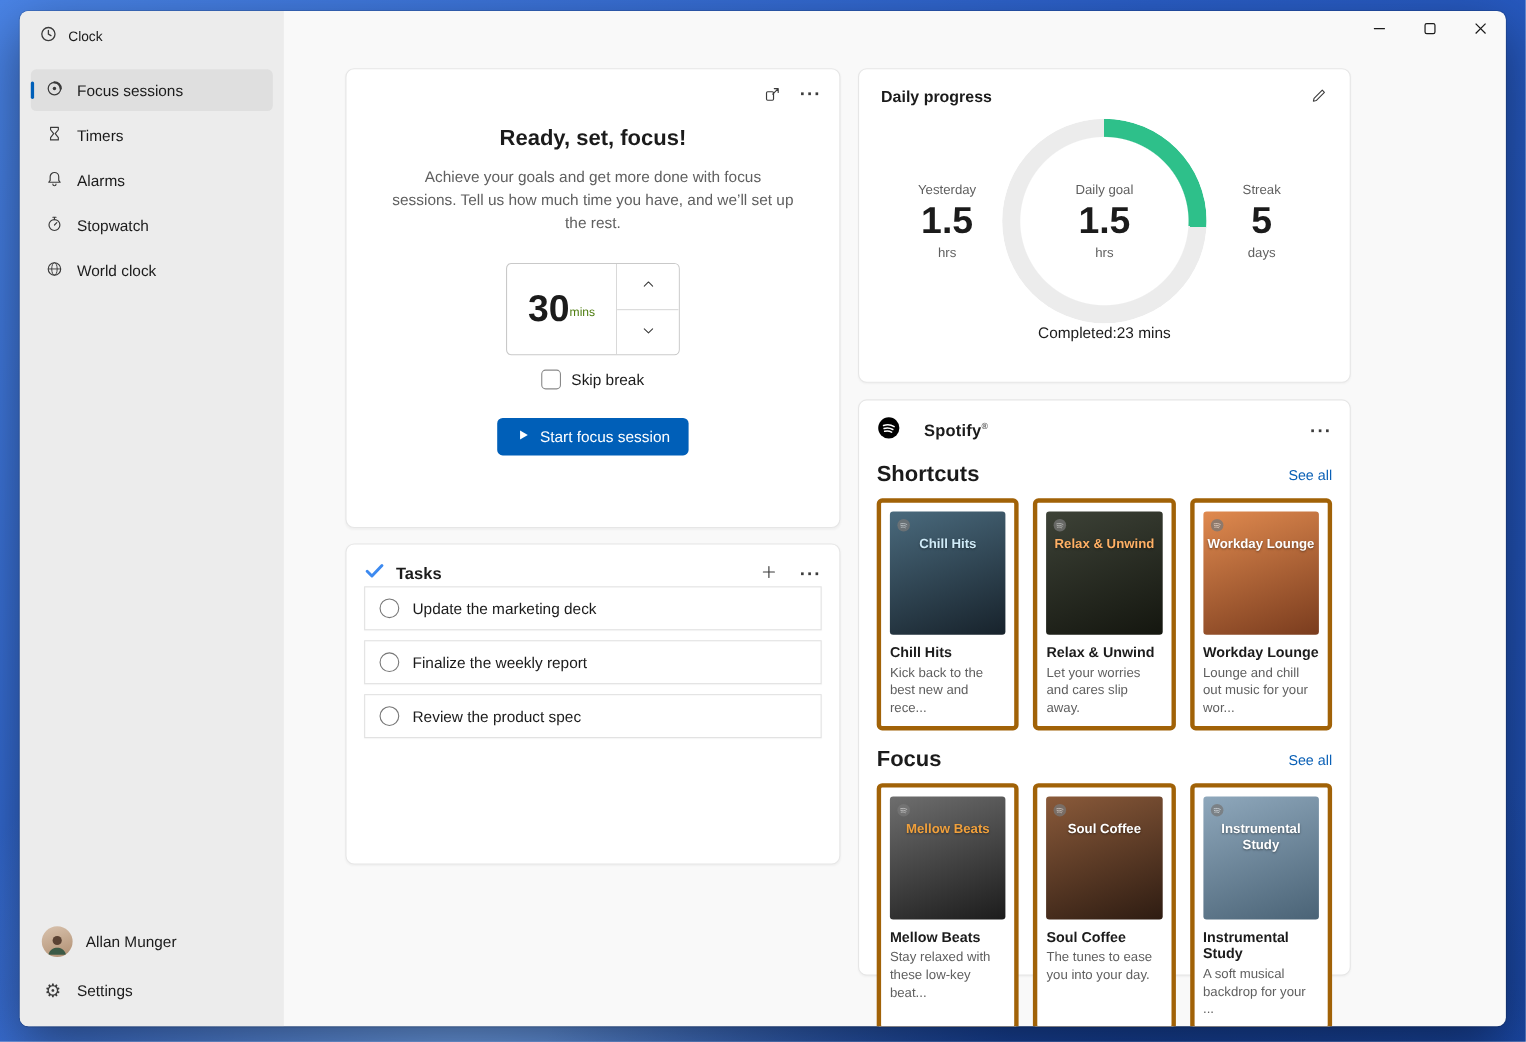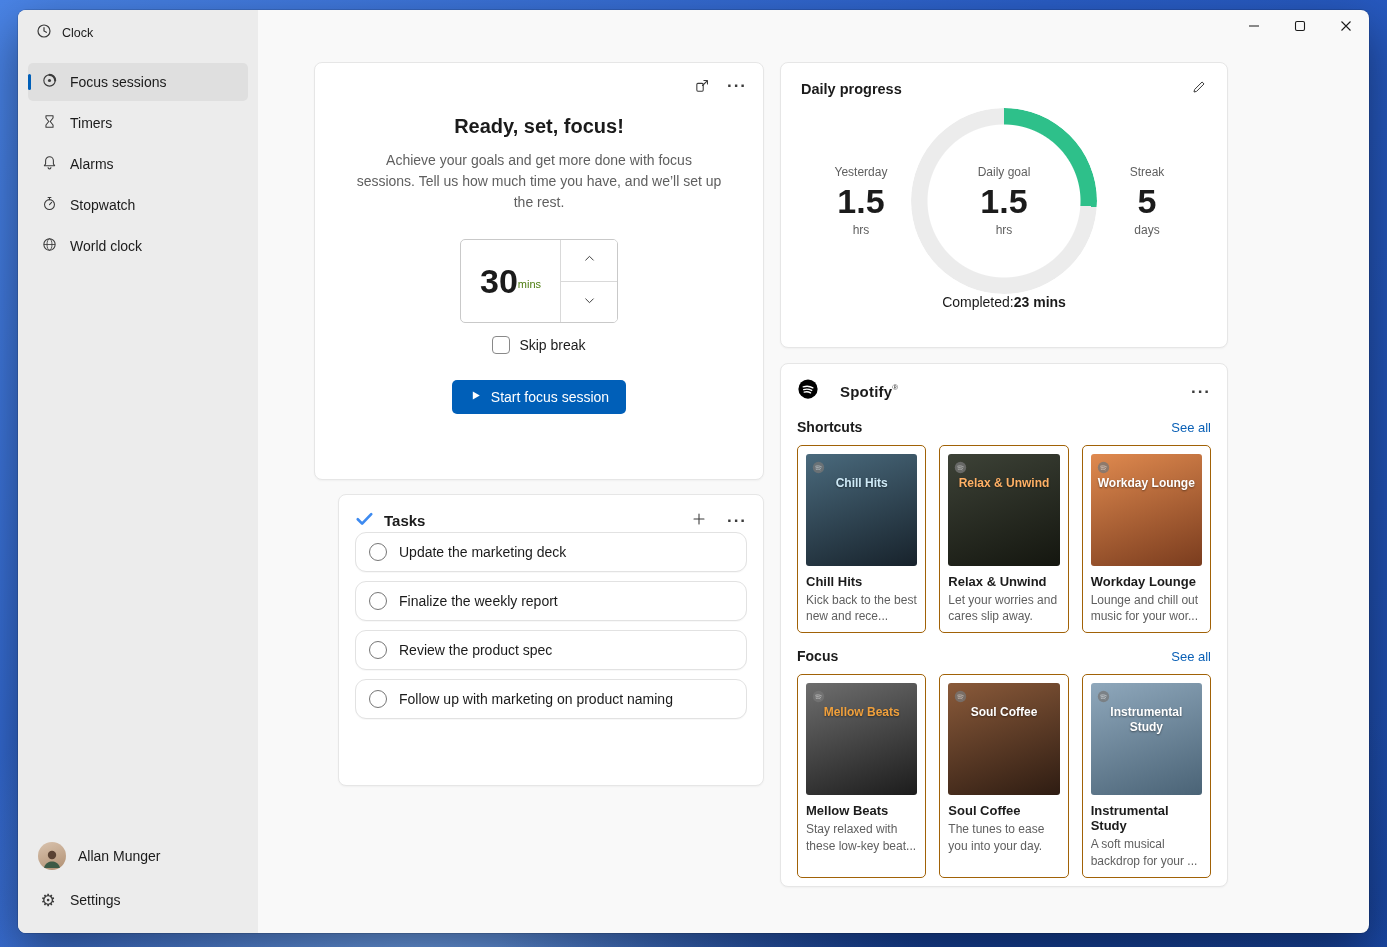--- a/index.html
+++ b/index.html
@@ -64,57 +64,57 @@
   .stepper-btn{flex:1; display:flex; align-items:center; justify-content:center; background:#fff; border:none; cursor:pointer;}
   .stepper-btn + .stepper-btn{border-top:1px solid #d9d9d9;}
   .break-line{margin-top:24px; font-size:14px; color:#5f5f5f; display:flex; justify-content:center; gap:4px;}
   .break-count{color:#1b1b1b; font-weight:700;}
   .skip-row{margin-top:13px; display:flex; justify-content:center; align-items:center; gap:9px; font-size:14px;}
   .checkbox{width:18px; height:18px; border:1px solid #898989; border-radius:4px; background:#fff;}
   .start-btn{margin-top:26px; display:inline-flex; align-items:center; gap:9px; background:#005fb8; color:#fff;
     font-size:14px; font-family:inherit; border:none; border-radius:5px; padding:9px 17px; cursor:pointer;}
 
   
-  .tasks-card{height:292px; padding:14px 16px;margin-left:24px;}
+  .tasks-card{height:292px; padding:14px 16px;}
   .tasks-header{display:flex; align-items:center; gap:10px;}
   .tasks-title{font-size:15px; font-weight:700; flex:1; text-align:left;}
   .tasks-sub{font-size:12.5px; color:#5f5f5f; margin:7px 0 11px;}
-  .task-row{display:flex; align-items:center; gap:12px; height:40px; border:1px solid #e2e2e2; border-radius:11px;
+  .task-row{display:flex; align-items:center; gap:12px; height:40px; border:1px solid #e2e2e2; border-radius:0;
     padding:0 13px; margin-bottom:9px; background:#fff; box-shadow:0 1px 1px rgba(0,0,0,.03); cursor:pointer;}
   .radio{width:18px; height:18px; border:1px solid #767676; border-radius:50%; background:#fff; flex-shrink:0;}
   .task-label{font-size:14px;}
 
   
   .progress-card{height:286px; padding:16px 20px; position:relative;}
   .prog-header{display:flex; align-items:center; justify-content:space-between;gap:28px;}
   .prog-title{font-size:14.5px; font-weight:700;}
   .prog-body{display:flex; align-items:center; justify-content:space-between; padding:10px 22px 0;}
   .stat{text-align:center; width:76px;}
   .stat-label{font-size:12px; color:#5f5f5f;}
   .stat-value{font-size:34px; font-weight:600; margin-top:4px; line-height:1.1;}
   .stat-unit{font-size:12px; color:#5f5f5f; margin-top:2px;}
   .ring-wrap{position:relative; width:186px; height:186px;}
   .ring{position:absolute; inset:0; border-radius:50%;
     -webkit-mask:radial-gradient(farthest-side,transparent calc(100% - 17px),#000 calc(100% - 16px));
     mask:radial-gradient(farthest-side,transparent calc(100% - 17px),#000 calc(100% - 16px));}
   .ring-center{position:absolute; inset:0; display:flex; flex-direction:column; align-items:center; justify-content:center;}
   .completed-line{display:flex; justify-content:center; gap:0; font-size:14px; color:#1b1b1b;}
-  .completed-value{font-weight:700;}
+  .completed-value{font-weight:400;}
 
   
   .spotify-card{height:524px; padding:14px 16px;}
   .sp-header{display:flex; align-items:center; gap:21px;}
   .sp-brand{font-size:15px; font-weight:700; letter-spacing:.2px;}
   .sp-mark{font-size:8px; vertical-align:top; color:#5f5f5f;}
   .sp-header .flex-sp{flex:1;}
   .sec-head{display:flex; align-items:center; justify-content:space-between; margin-top:15px;}
-  .sec-title{font-size:14px; font-weight:700;}
+  .sec-title{font-size:20px; font-weight:700;}
   .see-all{font-size:13px; color:#0a60b6; text-decoration:none; cursor:pointer;}
   .pgrid{display:flex; gap:13px; margin-top:10px;}
-  .pcard{width:130px; border:1px solid #a16207; border-radius:5px; padding:8px; background:#fff; cursor:pointer;}
+  .pcard{width:130px; border:4px solid #a16207; border-radius:5px; padding:8px; background:#fff; cursor:pointer;}
   .tile{position:relative; height:112px; border-radius:3px; overflow:hidden;}
   .tile-logo{position:absolute; top:6px; left:6px; opacity:.75;}
   .tile-text{position:absolute; top:22px; left:4px; right:4px; text-align:center; font-size:12px; font-weight:700;
     line-height:1.25; text-shadow:0 1px 2px rgba(0,0,0,.45);}
   .tile-chill{background:linear-gradient(160deg,#4a6a7d,#17222b);} .tile-chill .tile-text{color:#cfeaf7;}
   .tile-relax{background:linear-gradient(160deg,#3d4237,#14160f);} .tile-relax .tile-text{color:#ffb065;}
   .tile-workday{background:linear-gradient(160deg,#e08a4f,#7a3c1e);} .tile-workday .tile-text{color:#ffffff;}
   .tile-mellow{background:linear-gradient(160deg,#6e6e6e,#1c1c1c);} .tile-mellow .tile-text{color:#f0a03c;}
   .tile-soul{background:linear-gradient(160deg,#8a5a3a,#2e1c12);} .tile-soul .tile-text{color:#ffffff;}
   .tile-study{background:linear-gradient(160deg,#8fa8bc,#4a6376);} .tile-study .tile-text{color:#ffffff;}
@@ -302,24 +302,20 @@
             <span class="task-label">Update the marketing deck</span>
           </div>
           <div class="task-row">
             <span class="radio"></span>
             <span class="task-label">Finalize the weekly report</span>
           </div>
           <div class="task-row">
             <span class="radio"></span>
             <span class="task-label">Review the product spec</span>
           </div>
-          <div class="task-row">
-            <span class="radio"></span>
-            <span class="task-label">Follow up with marketing on product naming</span>
-          </div>
         </section>
 
       </div>
 
       <div class="col-right">
 
         <section class="card progress-card">
           <div class="prog-header">
             <span class="prog-title">Daily progress</span>
             <button class="icon-btn">

